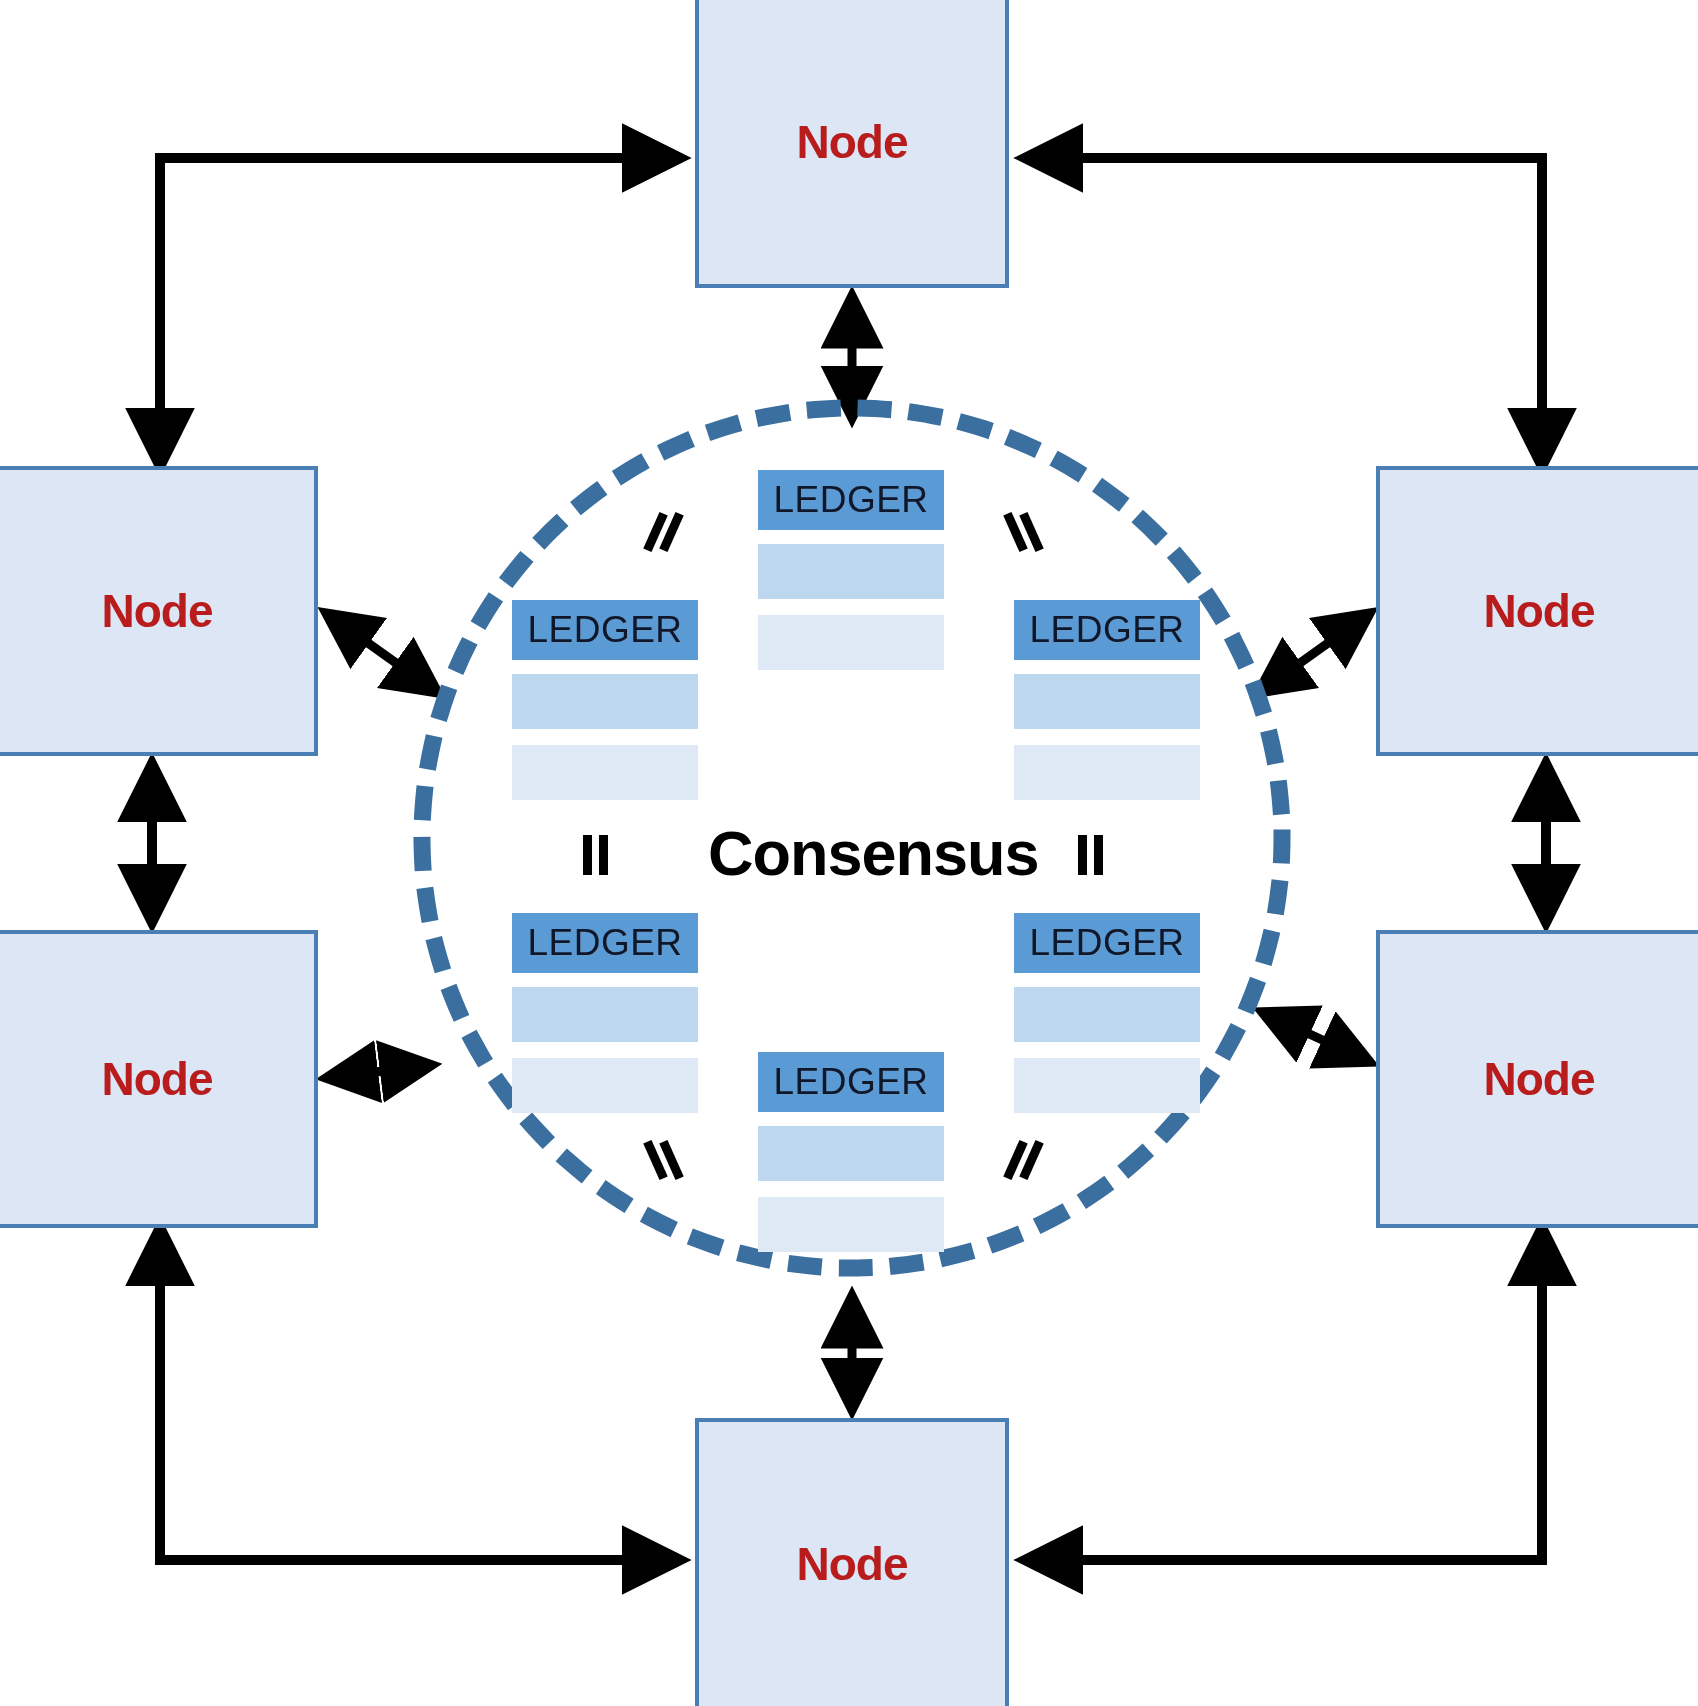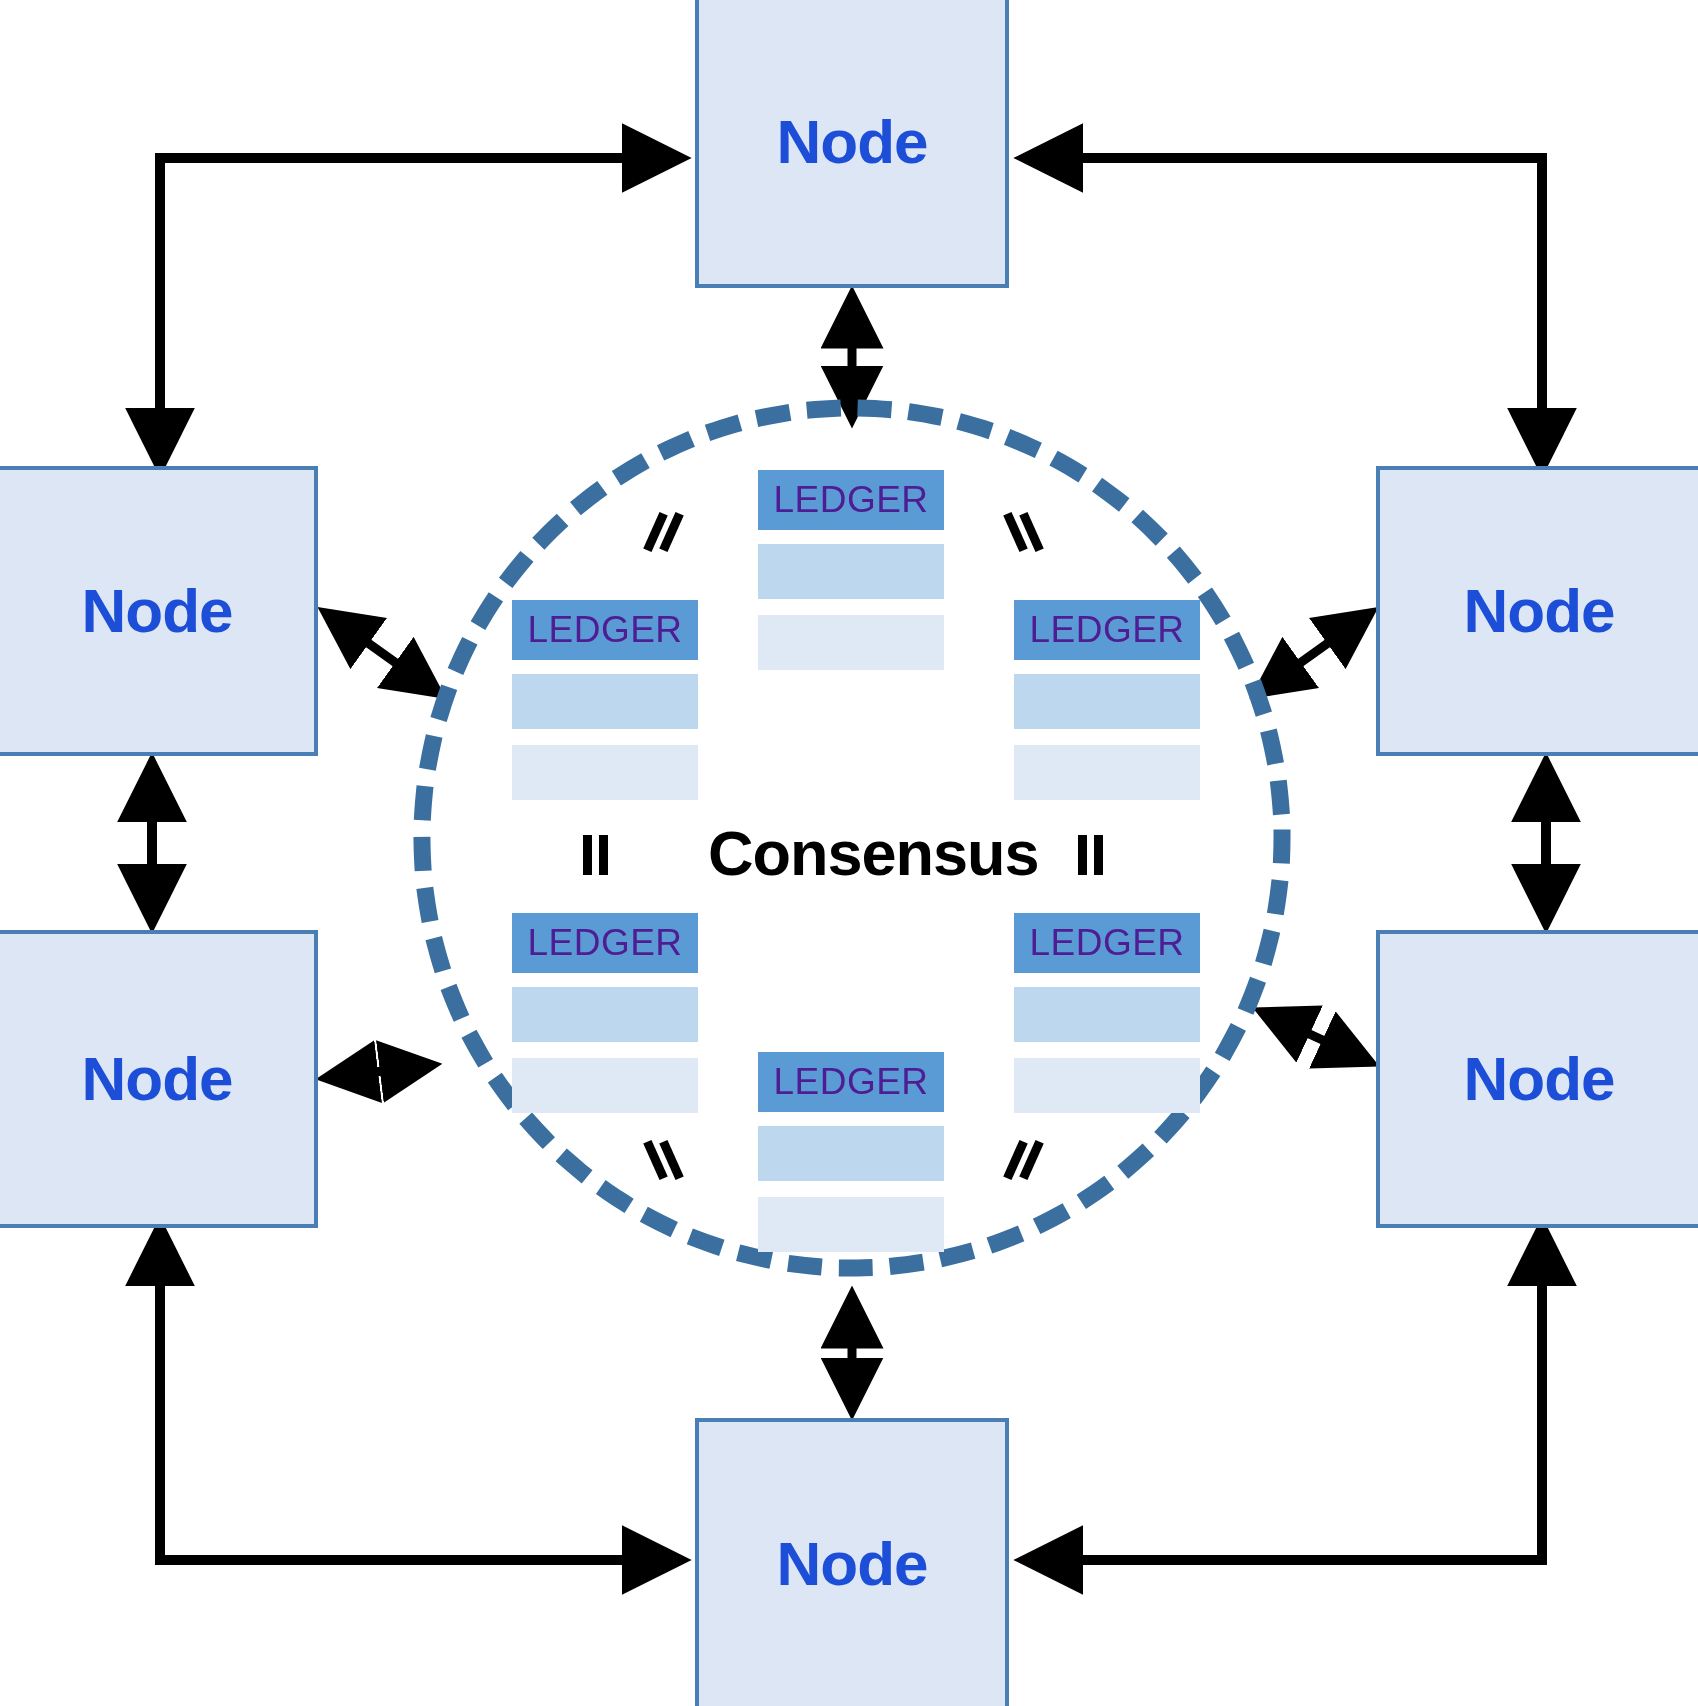--- a/index.html
+++ b/index.html
@@ -29,33 +29,33 @@
     box-sizing: border-box;
     background: #dce6f4;
     border: 4px solid #4a7fb5;
     display: flex;
     align-items: center;
     justify-content: center;
   }
   .node-label {
     font-family: "Liberation Sans", sans-serif;
     font-weight: bold;
-    font-size: 62px;
-    color: #1d4ed8;
+    font-size: 46px;
+    color: #b91c1c;
     letter-spacing: -1px;
     line-height: 1;
   }
   .ledger {
     position: absolute;
     width: 186px;
   }
   .ledger-header {
     height: 60px;
     background: #5b9bd5;
-    color: #4c1d95;
+    color: #0f172a;
     font-family: "Liberation Sans", sans-serif;
     font-weight: normal;
     font-size: 37px;
     letter-spacing: 0.5px;
     display: flex;
     align-items: center;
     justify-content: center;
     text-shadow: 1px 1px 0 rgba(120,150,180,0.35);
   }
   .ledger-row1 {

